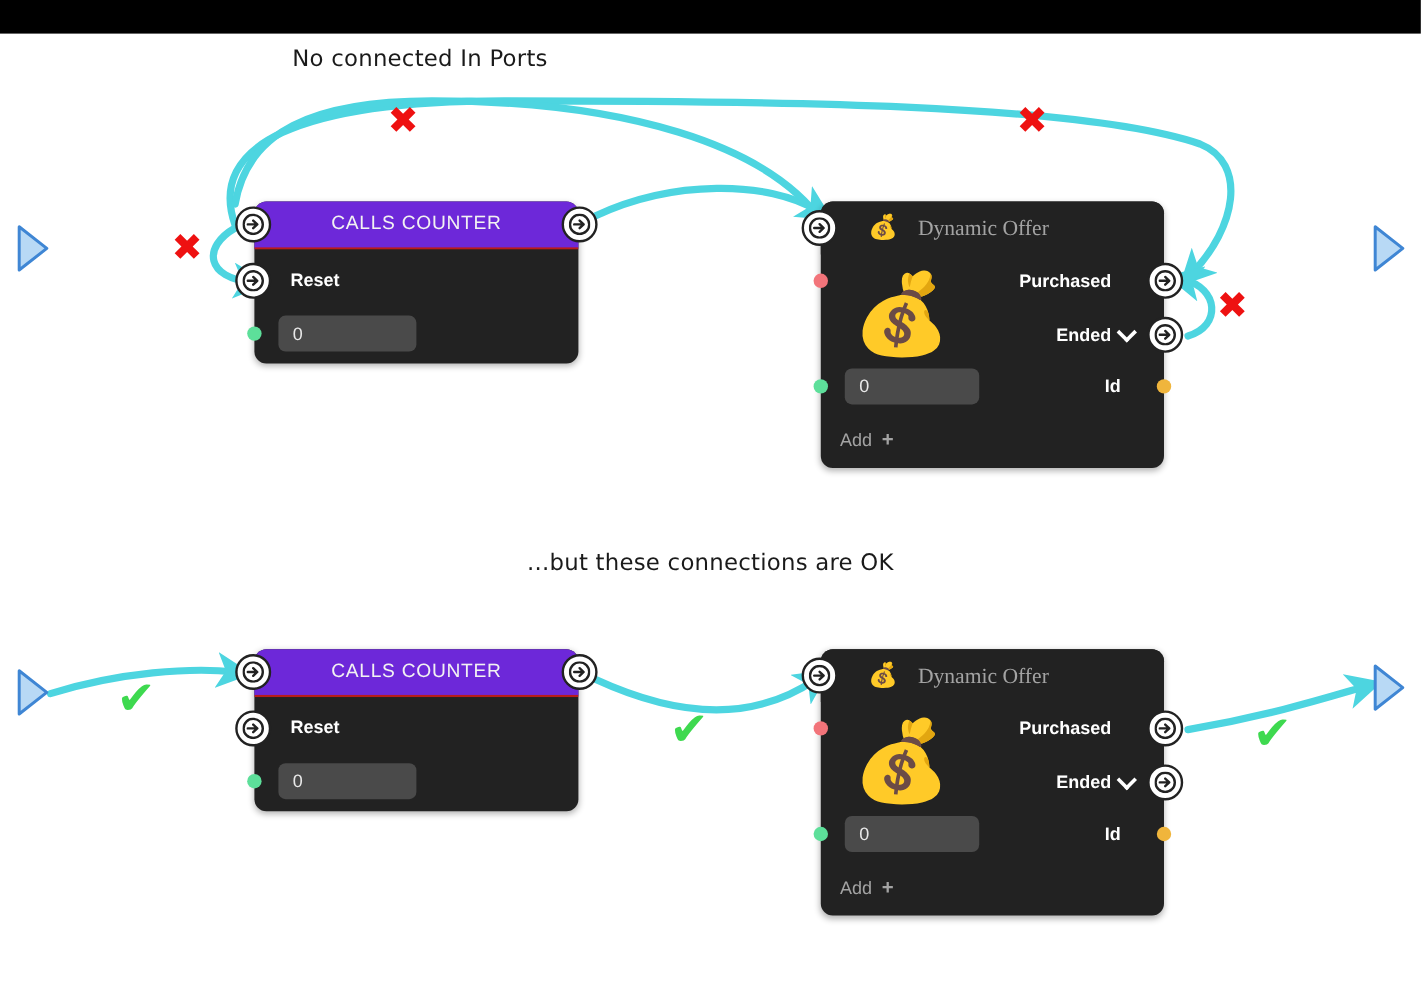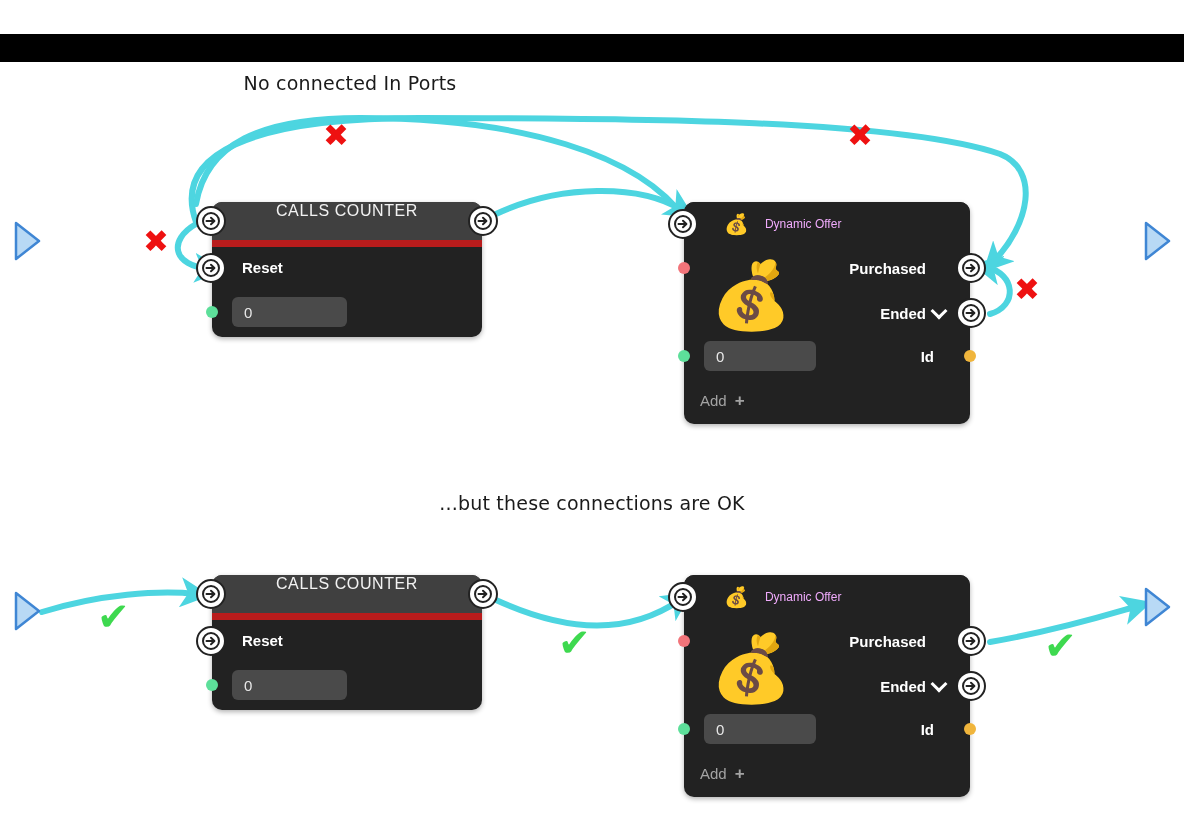--- a/index.html
+++ b/index.html
@@ -3,21 +3,21 @@
 <meta charset="utf-8">
 <style>
   html,body{margin:0;padding:0;}
   body{
     width:1184px;height:818px;
     background:#ffffff;
     font-family:"Liberation Sans", sans-serif;
     overflow:hidden;
     position:relative;
   }
-  #stage{position:absolute;left:0;top:0;width:1184px;height:696px;margin-top:34px;}
+  #stage{position:absolute;left:0;top:0;width:1184px;height:696px;}
 
   .topbar{position:absolute;left:0;top:0;width:1184px;height:28px;background:#000000;}
 
   
   .caption{
     position:absolute;
     font-size:19px;
     color:#1a1a1a;
     font-family:"DejaVu Sans", sans-serif;
     letter-spacing:.2px;
@@ -31,40 +31,40 @@
   
   .node{
     position:absolute;
     background:#222222;
     border-radius:10px;
     box-shadow:0 2px 5px rgba(0,0,0,.30);
   }
   .node-header{
     position:relative;
     height:38px;
-    background:#404040;
+    background:#6d28d9;
     border-radius:10px 10px 0 0;
-    display:flex;
-    border-bottom:7px solid #b91c1c;
+    display:flex;align-items:center;
+    border-bottom:2px solid #b91c1c;
   }
   .cc-title{
     flex:1;text-align:center;
     color:#f2f2f2;
     font-size:16px;
     letter-spacing:.6px;
     font-family:"Liberation Sans", sans-serif;
   }
   .do-header{
     height:44px;background:#222222;border-bottom:none;border-radius:10px 10px 0 0;
     display:flex;align-items:center;
   }
   .do-emoji{font-size:20px;margin-left:40px;line-height:1;}
   .do-title{
-    color:#f0abfc;font-size:12px;margin-left:16px;
-    font-family:Liberation Sans, sans-serif;
+    color:#a3a3a3;font-size:18px;margin-left:16px;
+    font-family:Liberation Serif, serif;
   }
   .chev{
     position:absolute;right:24px;top:50%;width:13px;height:13px;
     margin-top:-8px;
   }
   .chev:before{
     content:"";position:absolute;left:0;top:0;width:9px;height:9px;
     border-right:3px solid #ffffff;border-bottom:3px solid #ffffff;
     transform:rotate(45deg);
   }

